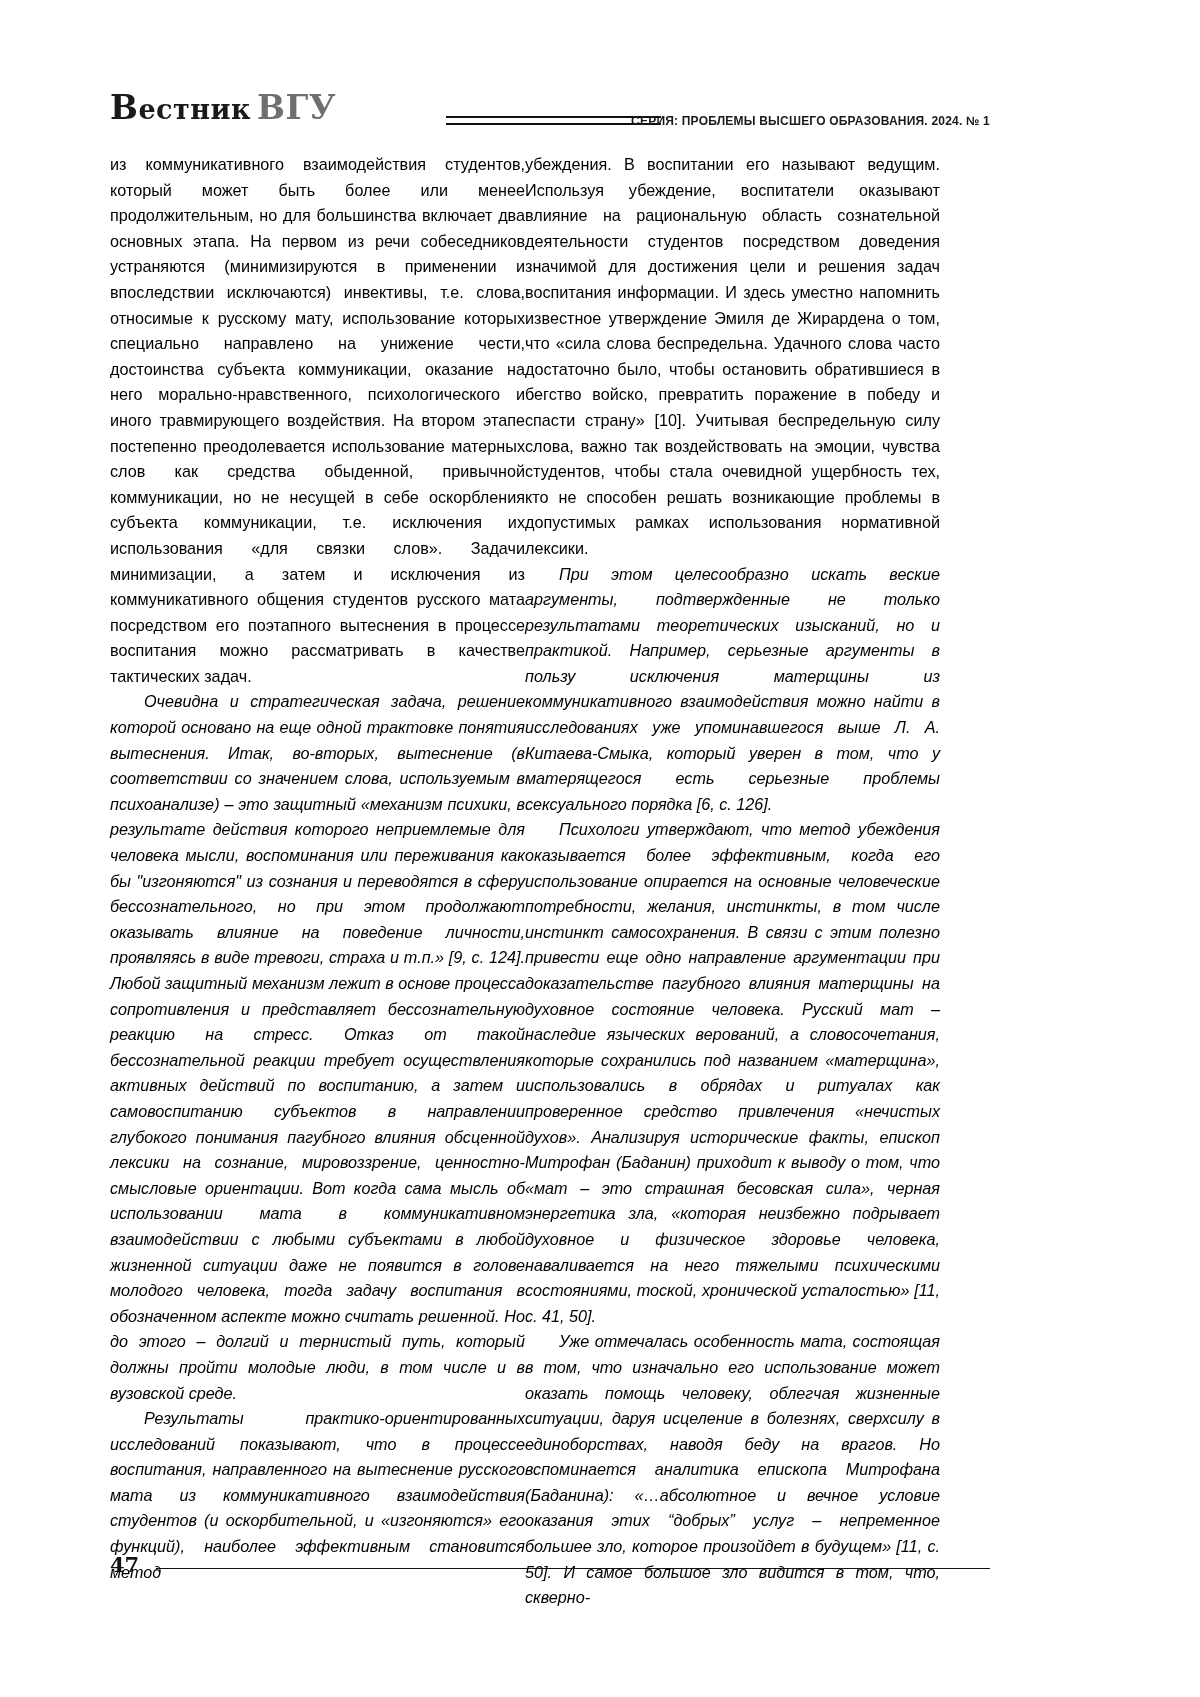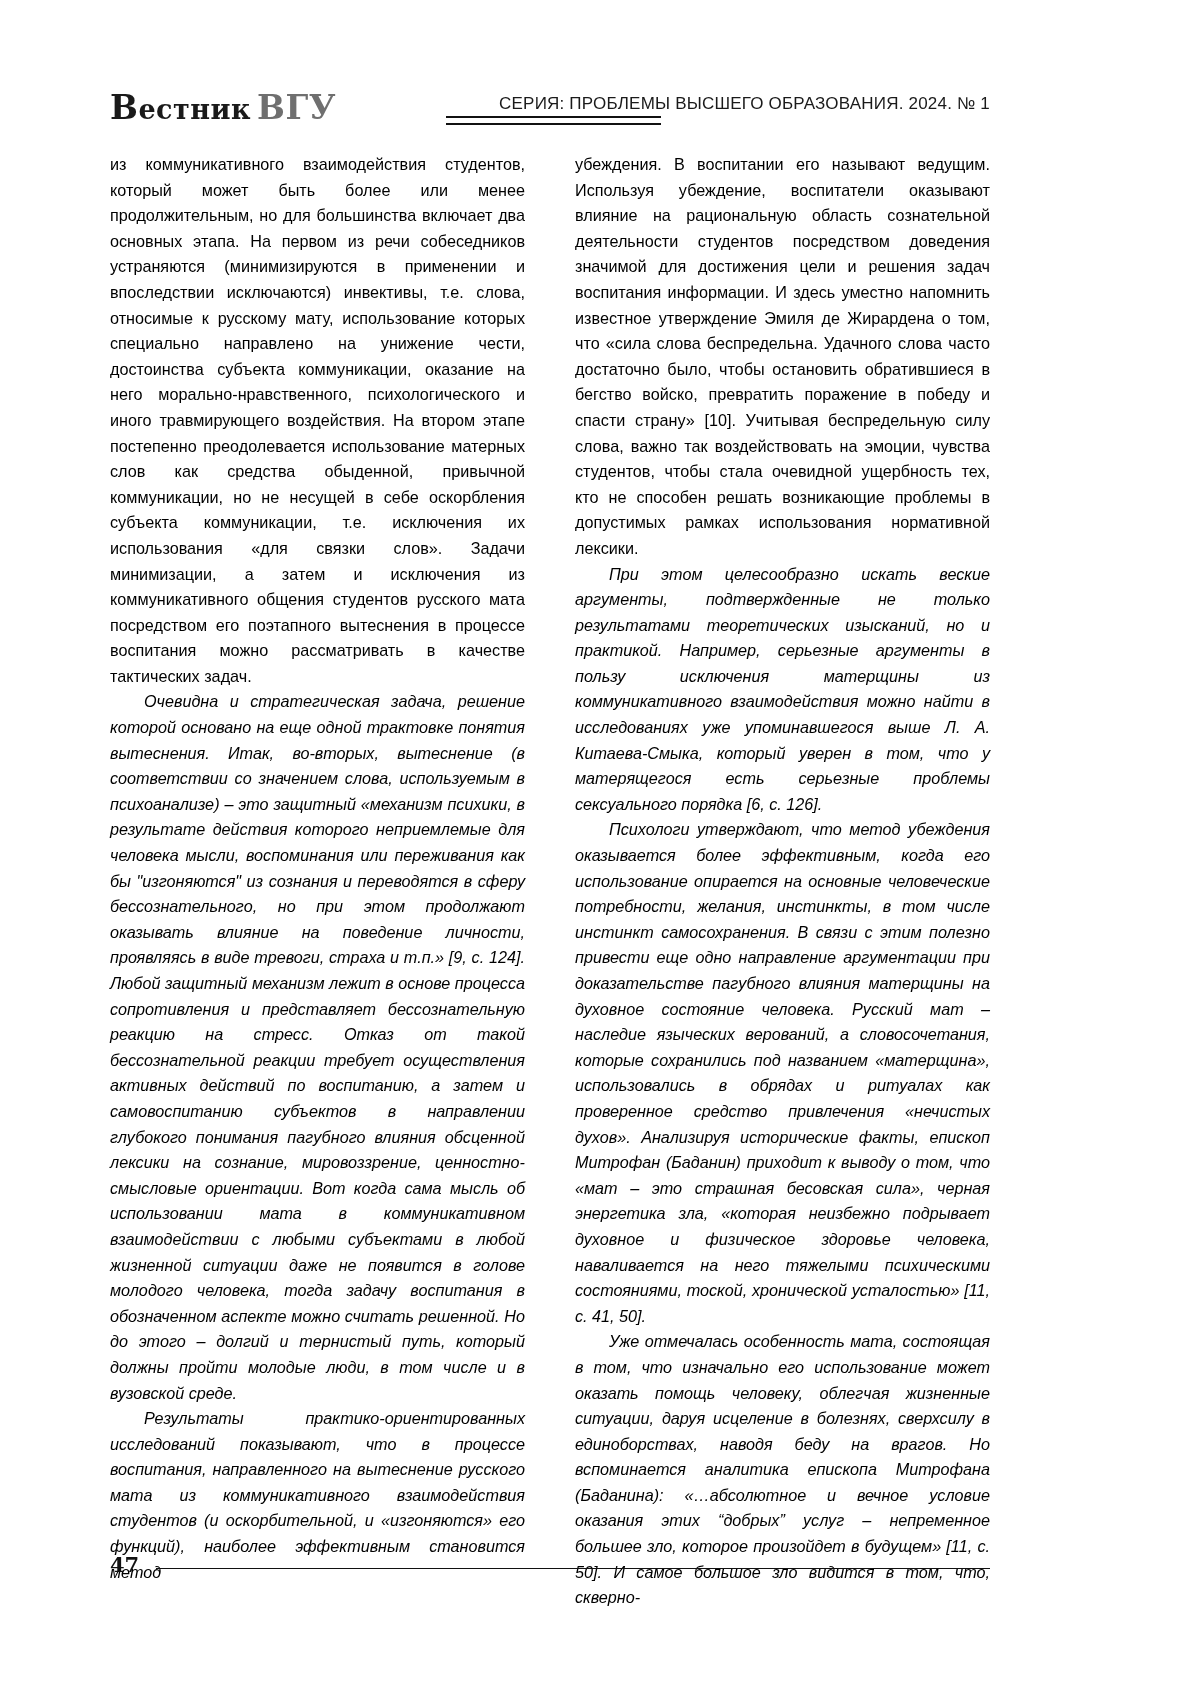--- a/index.html
+++ b/index.html
@@ -55,36 +55,35 @@
     top: 28px;
     width: 215px;
     height: 0;
     border-top: 2px solid #111;
     border-bottom: 2px solid #111;
     height: 5px;
   }
   .series-line {
     position: absolute;
     right: 0;
-    top: 6px;
-    font-size: 17px;
-    font-weight: normal;
+    top: 26px;
+    font-size: 12px;
+    font-weight: bold;
     letter-spacing: 0.2px;
     white-space: nowrap;
     color: #1a1a1a;
   }
 
   
   .columns {
     position: absolute;
     left: 110px;
     top: 152px;
     width: 880px;
     display: flex;
-    gap: 50px;
   }
   .col {
     width: 415px;
   }
   .col p {
     margin: 0;
     font-size: 16.2px;
     line-height: 25.6px;
     text-align: justify;
     text-justify: inter-word;

